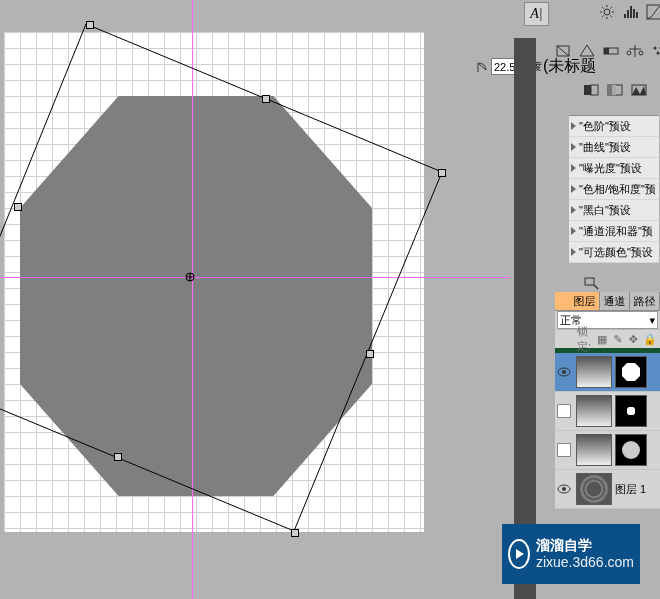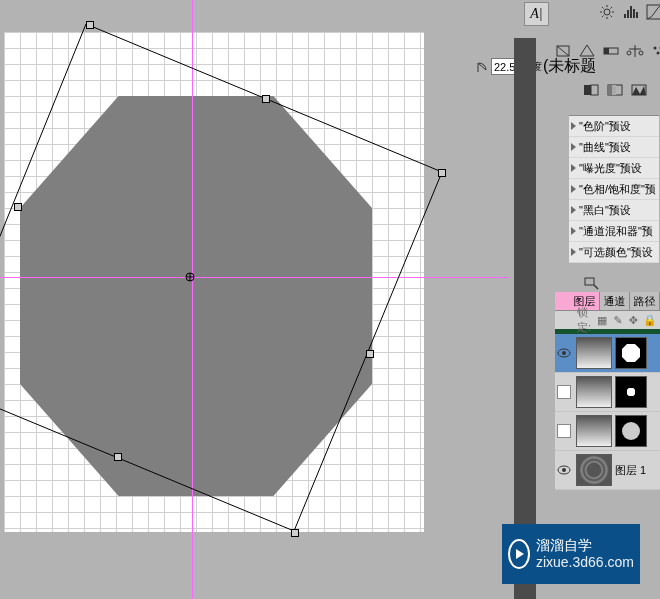--- a/index.html
+++ b/index.html
@@ -42,21 +42,21 @@
 .preset-item{height:20px;display:flex;align-items:center;border-bottom:1px solid #d6d6d6;background:#e8e8e8;padding-left:2px;cursor:pointer;overflow:hidden;white-space:nowrap;}
 .preset-item .tri{width:0;height:0;border-top:4px solid transparent;border-bottom:4px solid transparent;border-left:5px solid #6b6b6b;margin-right:3px;flex-shrink:0;}
 
 
 #zoom-icon{position:absolute;left:582px;top:275px;width:18px;height:16px;}
 
 
 #layers-panel{position:absolute;left:555px;top:292px;width:105px;background:#d4d4d4;}
 #layers-tabs{display:flex;height:18px;border-bottom:1px solid #8a8a8a;}
 .ltab{flex:1;display:flex;align-items:center;justify-content:center;background:#bfbfbf;border-right:1px solid #8a8a8a;font-size:11px;cursor:pointer;}
-.ltab.active{background:#f9a8d4;padding-left:15px;}
+.ltab.active{background:#fdba74;padding-left:15px;}
 #blend-row{display:flex;height:18px;align-items:center;background:#d4d4d4;border-bottom:1px solid #bcbcbc;}
 #blend-select{flex:1;height:16px;border:1px solid #9a9a9a;background:#fff;font-size:11px;padding:0 2px;display:flex;align-items:center;justify-content:space-between;margin:0 2px;}
 #lock-row{display:flex;height:18px;align-items:center;gap:6px;padding:0 22px;border-bottom:5px solid #14532d;color:#6b6b6b;font-size:11px;}
 #lock-row .lock-ic{width:12px;height:12px;display:flex;align-items:center;justify-content:center;}
 
 #layers-list{}
 .layer-row{display:flex;height:38px;align-items:center;background:#d4d4d4;border-bottom:1px solid #c4c4c4;}
 .layer-row.selected{background:#5b8ec7;color:#fff;}
 .vis-col{width:18px;display:flex;align-items:center;justify-content:center;}
 .vis-col .eye{width:14px;height:10px;}
@@ -70,21 +70,21 @@
 
 .cbx{width:12px;height:12px;border:1px solid #888;background:#fff;}
 
 #dark-strip{position:absolute;left:514px;top:38px;width:22px;height:561px;background:#4b4b4b;}
 
 
 #watermark{position:absolute;left:502px;top:524px;width:126px;height:60px;background:#0b4f88;color:#fff;display:flex;align-items:center;gap:6px;padding:0 6px;z-index:10;}
 #watermark .play{width:26px;height:26px;border:2px solid #fff;border-radius:50%;display:flex;align-items:center;justify-content:center;}
 #watermark .play div{width:0;height:0;border-top:5px solid transparent;border-bottom:5px solid transparent;border-left:8px solid #fff;margin-left:2px;}
 #watermark .txt{display:flex;flex-direction:column;line-height:1.2;}
-#watermark .cn{font-size:14px;font-weight:normal;}
+#watermark .cn{font-size:14px;font-weight:bold;}
 #watermark .url{font-size:14px;opacity:.9;}
 </style>
 </head>
 <body>
 
 <div id="top-iconbar">
   <span>A|</span>
 </div>
 
 <div id="rotate-group">
@@ -250,20 +250,26 @@
   <div class="handle" style="left:110px;top:421px"></div>
   <div class="handle" style="left:10px;top:171px"></div>
 </div>
 
 <div id="layers-panel">
   <div id="layers-tabs">
     <div class="ltab active">图层</div>
     <div class="ltab">通道</div>
     <div class="ltab">路径</div>
   </div>
+  <div id="blend-row">
+    <div id="blend-select">
+      <span>正常</span>
+      <span>▾</span>
+    </div>
+  </div>
   <div id="lock-row">
     <span>锁定:</span>
     <span class="lock-ic">▦</span>
     <span class="lock-ic">✎</span>
     <span class="lock-ic">✥</span>
     <span class="lock-ic">🔒</span>
   </div>
   <div id="layers-list">
     <div class="layer-row selected">
       <div class="vis-col">

